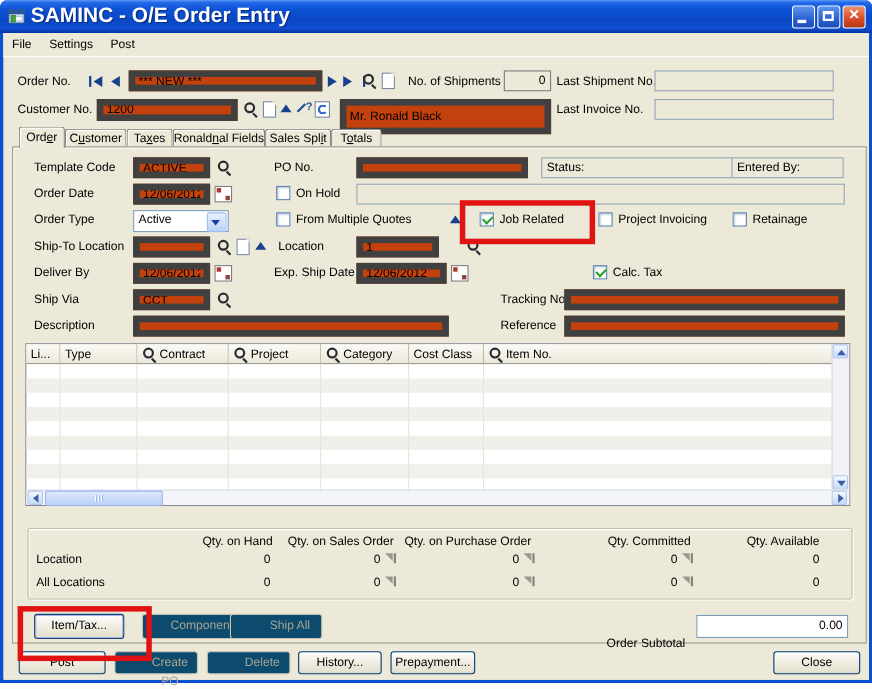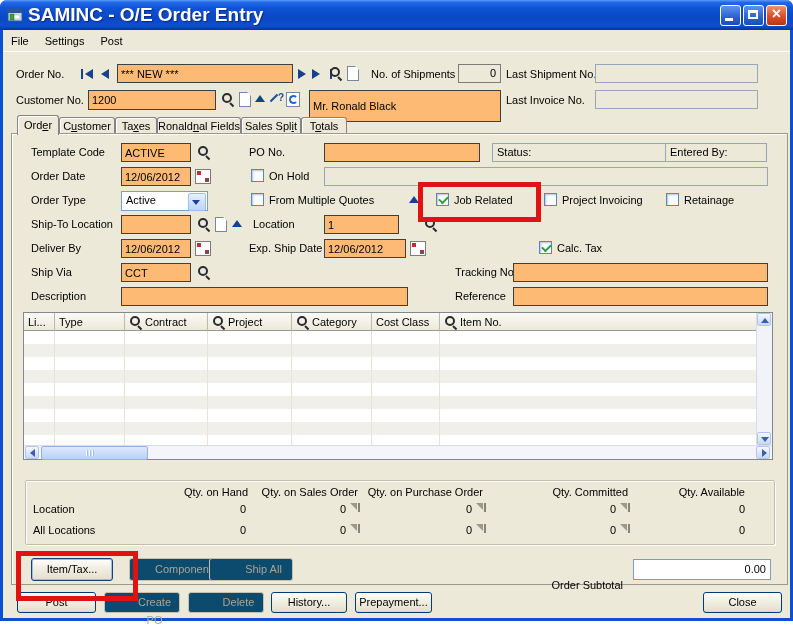--- a/index.html
+++ b/index.html
@@ -18,21 +18,21 @@
   .wbtn{width:21px;height:21px;border:1px solid #fff;border-radius:3px;position:relative;box-sizing:border-box;
         background:linear-gradient(#5E94EE,#2A61CF 60%,#1C4DB8);}
   .wbtn.close{background:linear-gradient(#F0926A,#DA4E28 55%,#B93613);}
   .g-min::after{content:"";position:absolute;left:4px;bottom:4px;width:8px;height:3px;background:#fff;}
   .g-max::after{content:"";position:absolute;left:4px;top:4px;width:10px;height:9px;border:2px solid #fff;border-top-width:3px;box-sizing:border-box;}
   .g-close::after{content:"\00D7";position:absolute;left:0;top:-1px;width:100%;text-align:center;color:#fff;font-size:16px;font-weight:bold;}
   
   .menubar{position:absolute;left:0;top:30px;width:787px;height:21px;background:#ECE9D8;border-bottom:1px solid #fff;display:flex;align-items:center;}
   .mitem{padding:2px 8px;}
   .lbl{position:absolute;white-space:nowrap;}
-  .txt{position:absolute;height:19px;border:1px solid #404040;background:#fdba74;box-sizing:border-box;
+  .txt{position:absolute;height:19px;border:6px solid #404040;background:#c2410c;box-sizing:border-box;
        font-family:inherit;font-size:11px;padding:1px 3px;margin:0;}
   .ro{position:absolute;height:19px;background:#ECE9D8;border:1px solid #96A7B9;box-sizing:border-box;
       font-size:11px;padding:2px 4px;white-space:nowrap;overflow:hidden;}
   .ro.dark{border-color:#7C7C7C;text-align:right;}
   .ro.white{background:#fff;border-color:#7F9DB9;}
   
   .finder{position:absolute;width:14px;height:14px;cursor:pointer;}
   .finder::before{content:"";position:absolute;left:1px;top:1px;width:6px;height:6px;border:2px solid #2A2A33;border-radius:50%;}
   .finder::after{content:"";position:absolute;left:9px;top:10px;width:5px;height:2px;background:#2A2A33;transform:rotate(45deg);transform-origin:left center;}
   .finder.inl{position:relative;display:inline-block;width:13px;height:13px;flex:none;}

